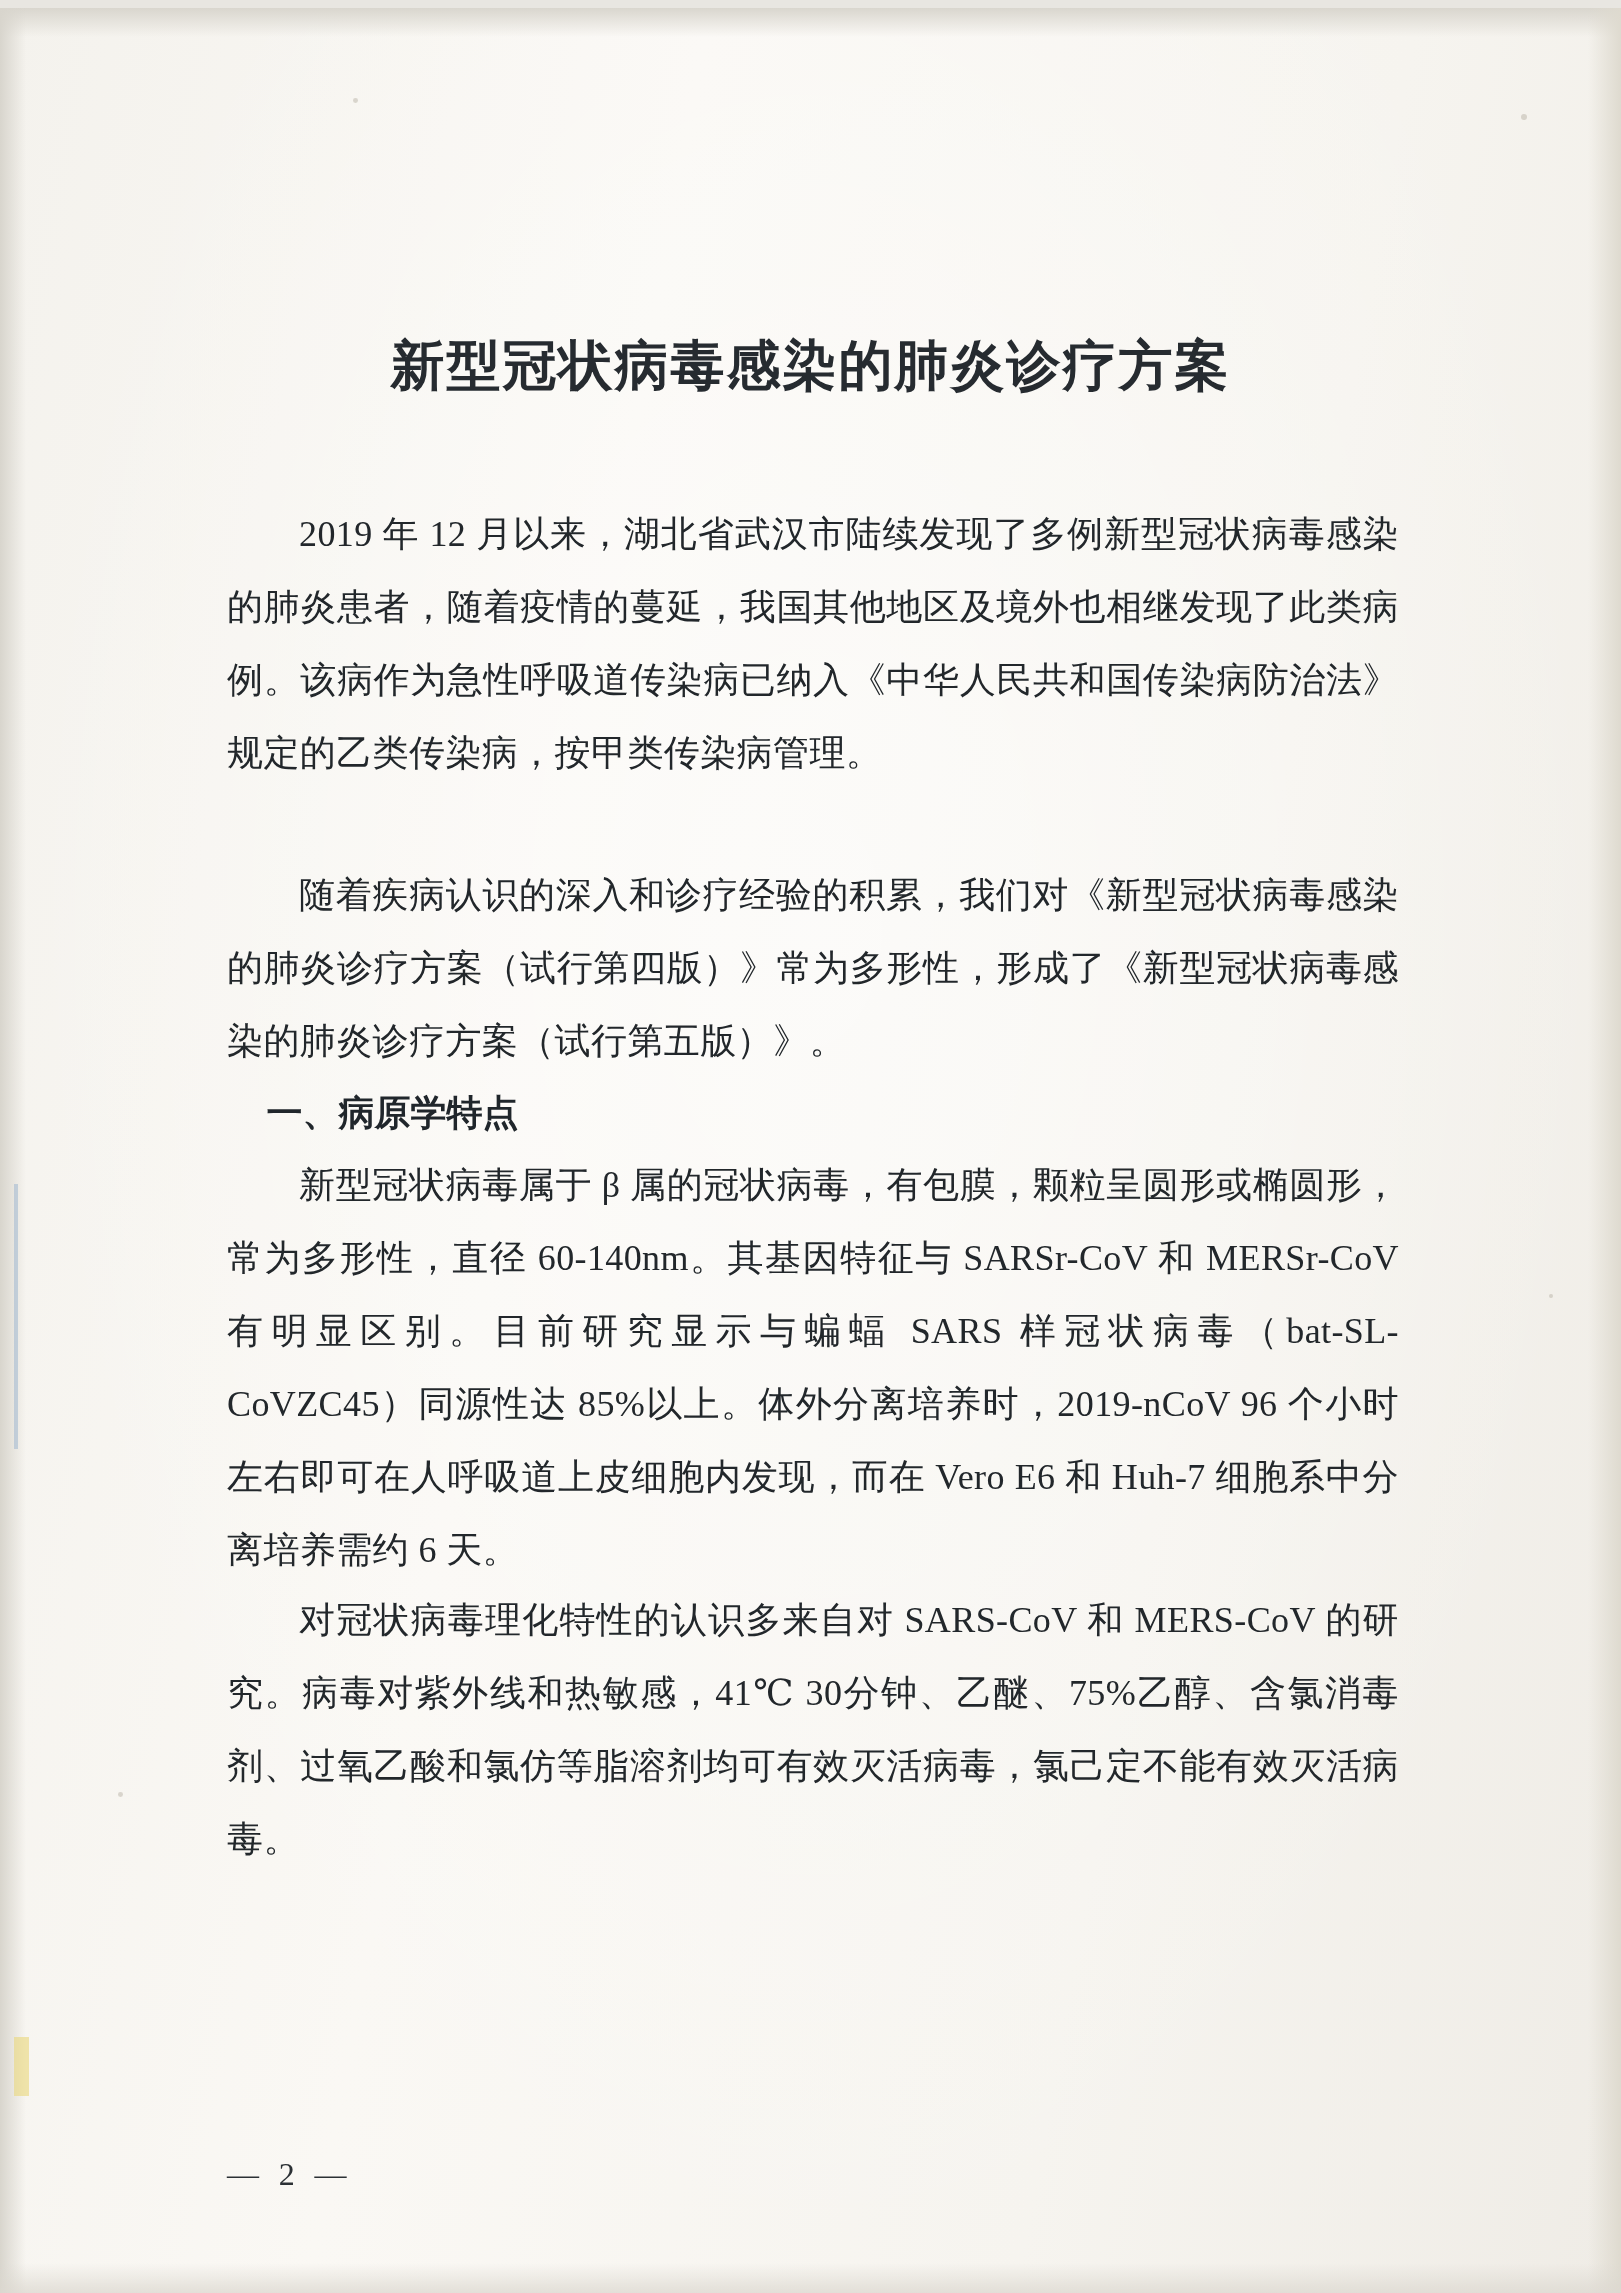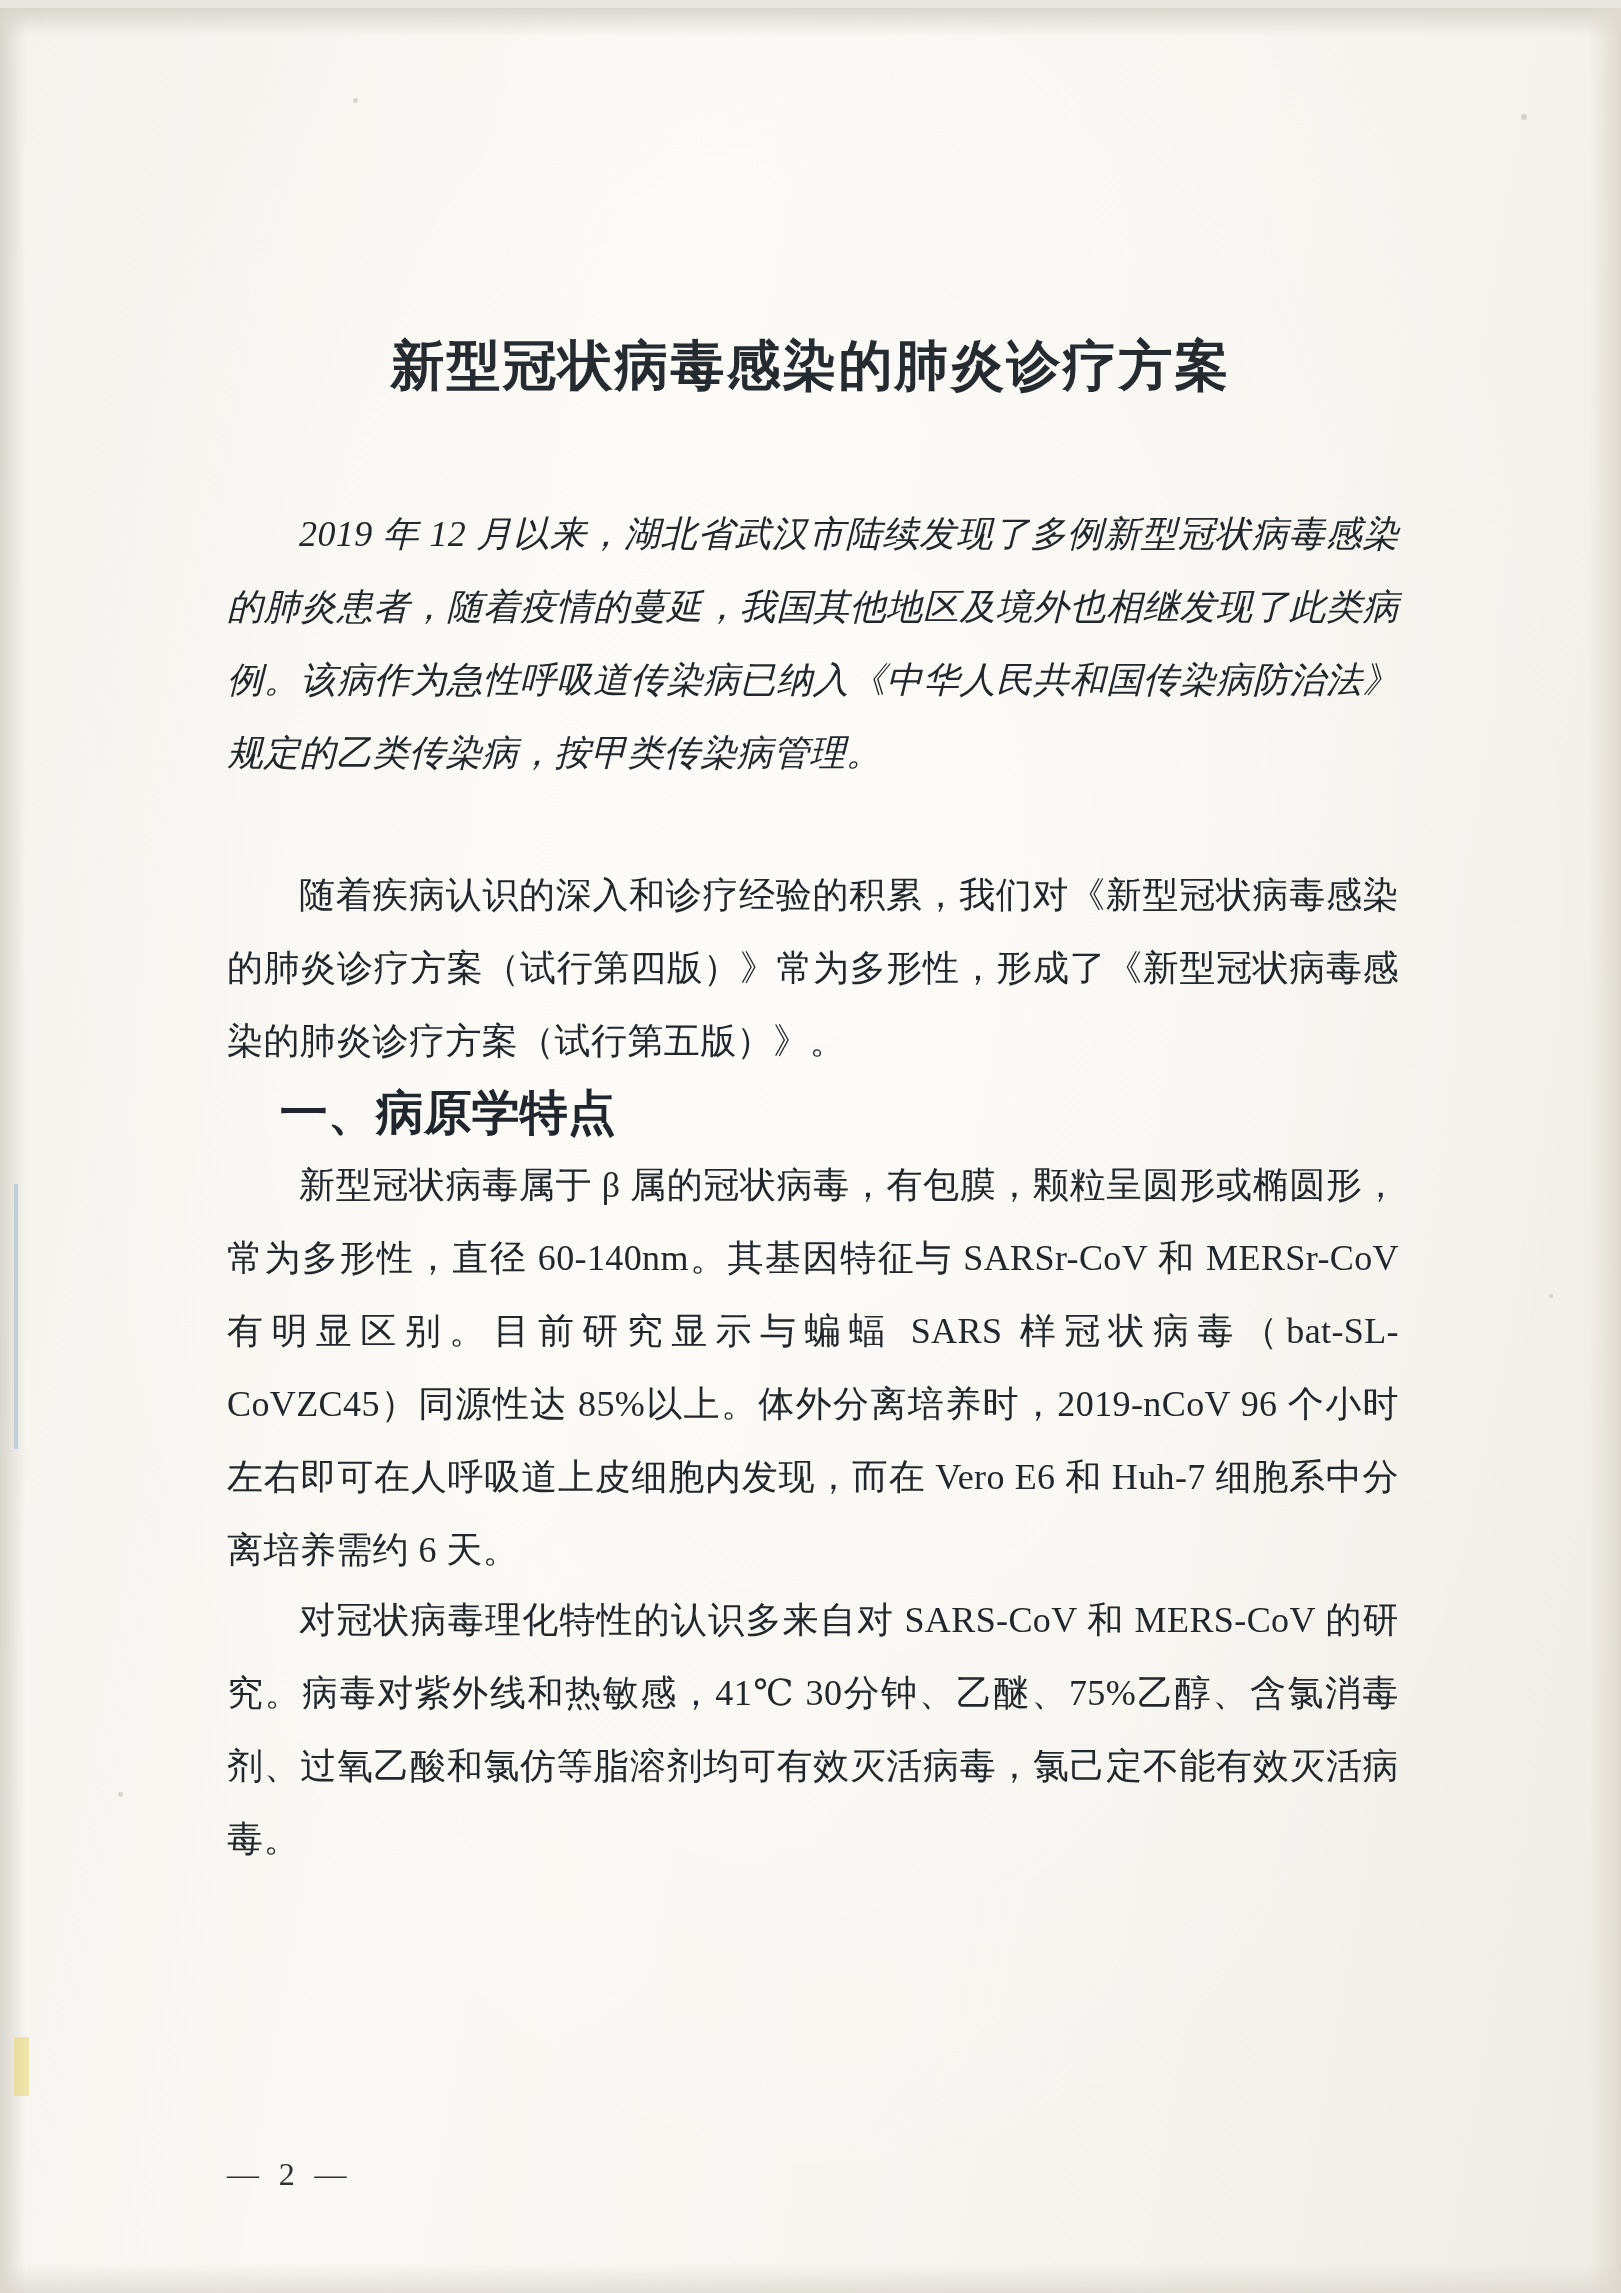--- a/index.html
+++ b/index.html
@@ -134,29 +134,29 @@
     letter-spacing: 0.4px;
   }
   .body-block p {
     margin: 0;
     text-indent: 2em;
   }
   .section-heading {
     position: absolute;
     left: 227px;
     width: 1172px;
-    font-size: 48px;
+    font-size: 36px;
     line-height: 73px;
     font-weight: bold;
     font-family: "DejaVu Serif", "Liberation Serif", serif;
     text-indent: 1.1em;
     color: #20262b;
   }
 
-  .para-1 { top: 490px; font-style: italic; }
+  .para-1 { top: 490px; }
   .para-2 { top: 851px; }
   .heading-1 { top: 1068px; }
   .para-3 { top: 1141px; }
   .para-4 { top: 1576px; }
 
   .page-number {
     position: absolute;
     left: 227px;
     top: 2148px;
     font-size: 32px;

